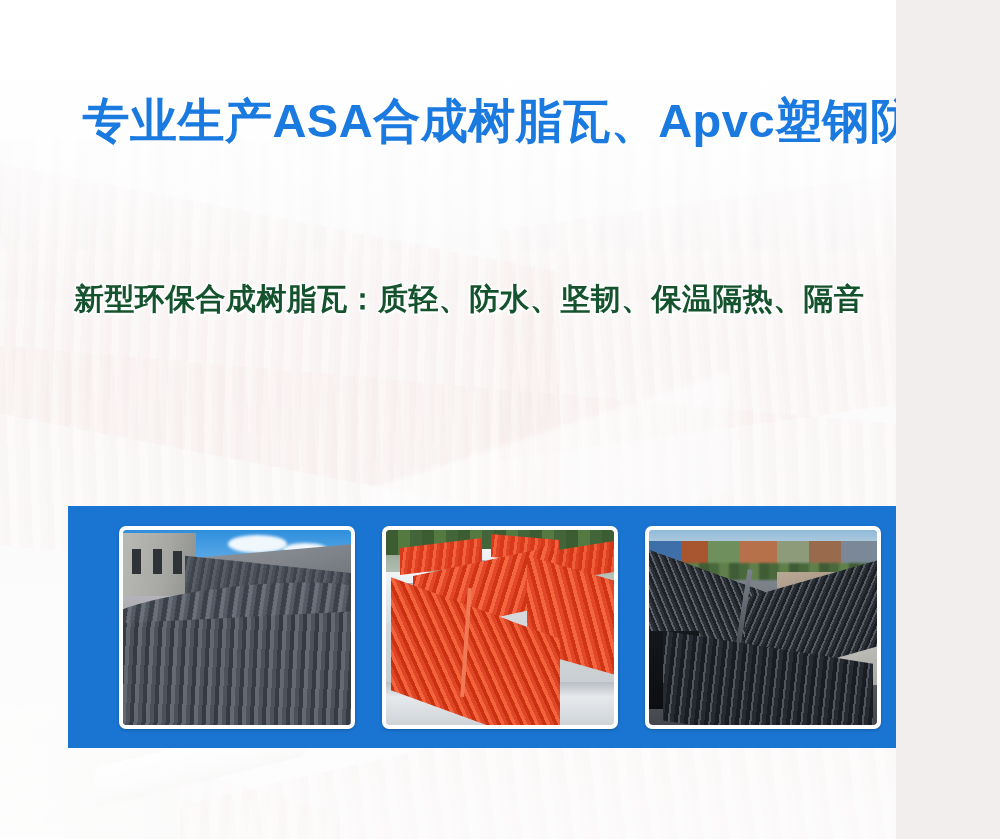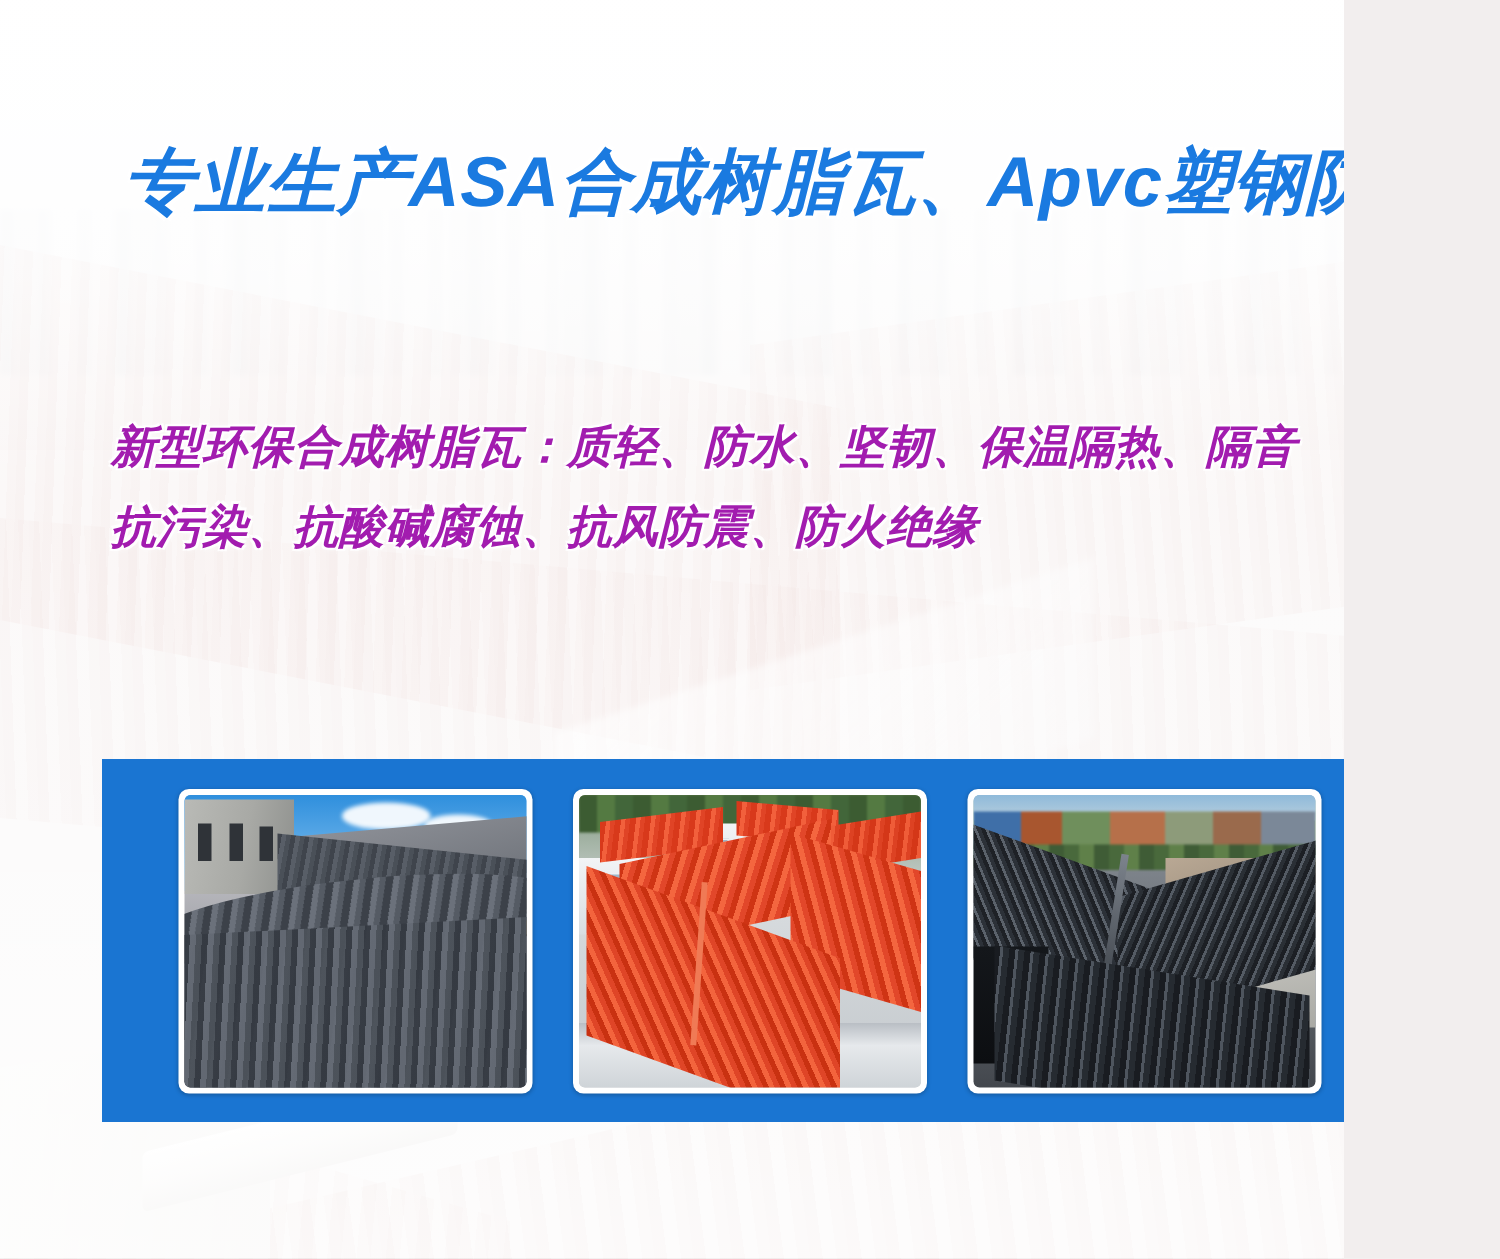--- a/index.html
+++ b/index.html
@@ -1,21 +1,21 @@
 <!DOCTYPE html>
 <html><head>
 <meta charset="utf-8">
 <style>
   html,body{margin:0;padding:0;}
   body{
     width:1000px;height:839px;overflow:hidden;
     font-family:"Liberation Sans","DejaVu Sans",sans-serif;
     background:#f2eeee;
   }
-  #stage{position:relative;width:896px;height:839px;overflow:hidden;background:#f4f1f1;font-style:italic;}
+  #stage{position:relative;width:896px;height:839px;overflow:hidden;background:#f4f1f1;}
 
   
   .bg-layer{position:absolute;inset:0;}
   .bg-sky{
     position:absolute;left:0;top:0;width:1000px;height:300px;
     background:linear-gradient(180deg,#fbfcfd 0%,#f7f8fa 42%,#f3f1f1 72%,#efeaea 100%);
   }
   .bg-city{
     position:absolute;left:0;top:140px;width:1000px;height:110px;
     background:
@@ -114,21 +114,21 @@
     color:#1a7ae0;letter-spacing:.5px;white-space:nowrap;
     text-shadow:
        0 0 4px #fff, 0 0 4px #fff, 0 0 8px #fff,
        2px 2px 0 rgba(255,255,255,.95), -2px -2px 0 rgba(255,255,255,.95),
        2px -2px 0 rgba(255,255,255,.95), -2px 2px 0 rgba(255,255,255,.95);
   }
 
   
   .features{position:absolute;left:74px;top:272px;z-index:5;}
   .feature-line{
-    font-size:30px;font-weight:bold;line-height:53px;color:#a21caf;
+    font-size:30px;font-weight:bold;line-height:53px;color:#14532d;
     letter-spacing:.4px;white-space:nowrap;
     text-shadow:
        0 0 3px #fff,0 0 3px #fff,0 0 6px #fff,
        1.5px 1.5px 0 rgba(255,255,255,.9),-1.5px -1.5px 0 rgba(255,255,255,.9),
        1.5px -1.5px 0 rgba(255,255,255,.9),-1.5px 1.5px 0 rgba(255,255,255,.9);
   }
 
   
   .gallery-panel{
     position:absolute;left:68px;top:506px;width:864px;height:242px;
@@ -257,21 +257,20 @@
     <div class="ridge-white"></div>
     <div class="bg-wash"></div>
   </div>
 
   <div class="headline">
     <div class="headline-line">专业生产ASA合成树脂瓦、Apvc塑钢防</div>
   </div>
 
   <div class="features">
     <div class="feature-line">新型环保合成树脂瓦：质轻、防水、坚韧、保温隔热、隔音</div>
-    <div class="feature-line">抗污染、抗酸碱腐蚀、抗风防震、防火绝缘</div>
   </div>
 
   <div class="gallery-panel">
     <div class="photo-row">
 
       <div class="photo">
         <div class="photo-inner p1">
           <div class="sky"></div>
           <div class="cloud" style="left:46%;top:3%;width:26%;height:9%;"></div>
           <div class="cloud" style="left:70%;top:7%;width:20%;height:7%;"></div>

